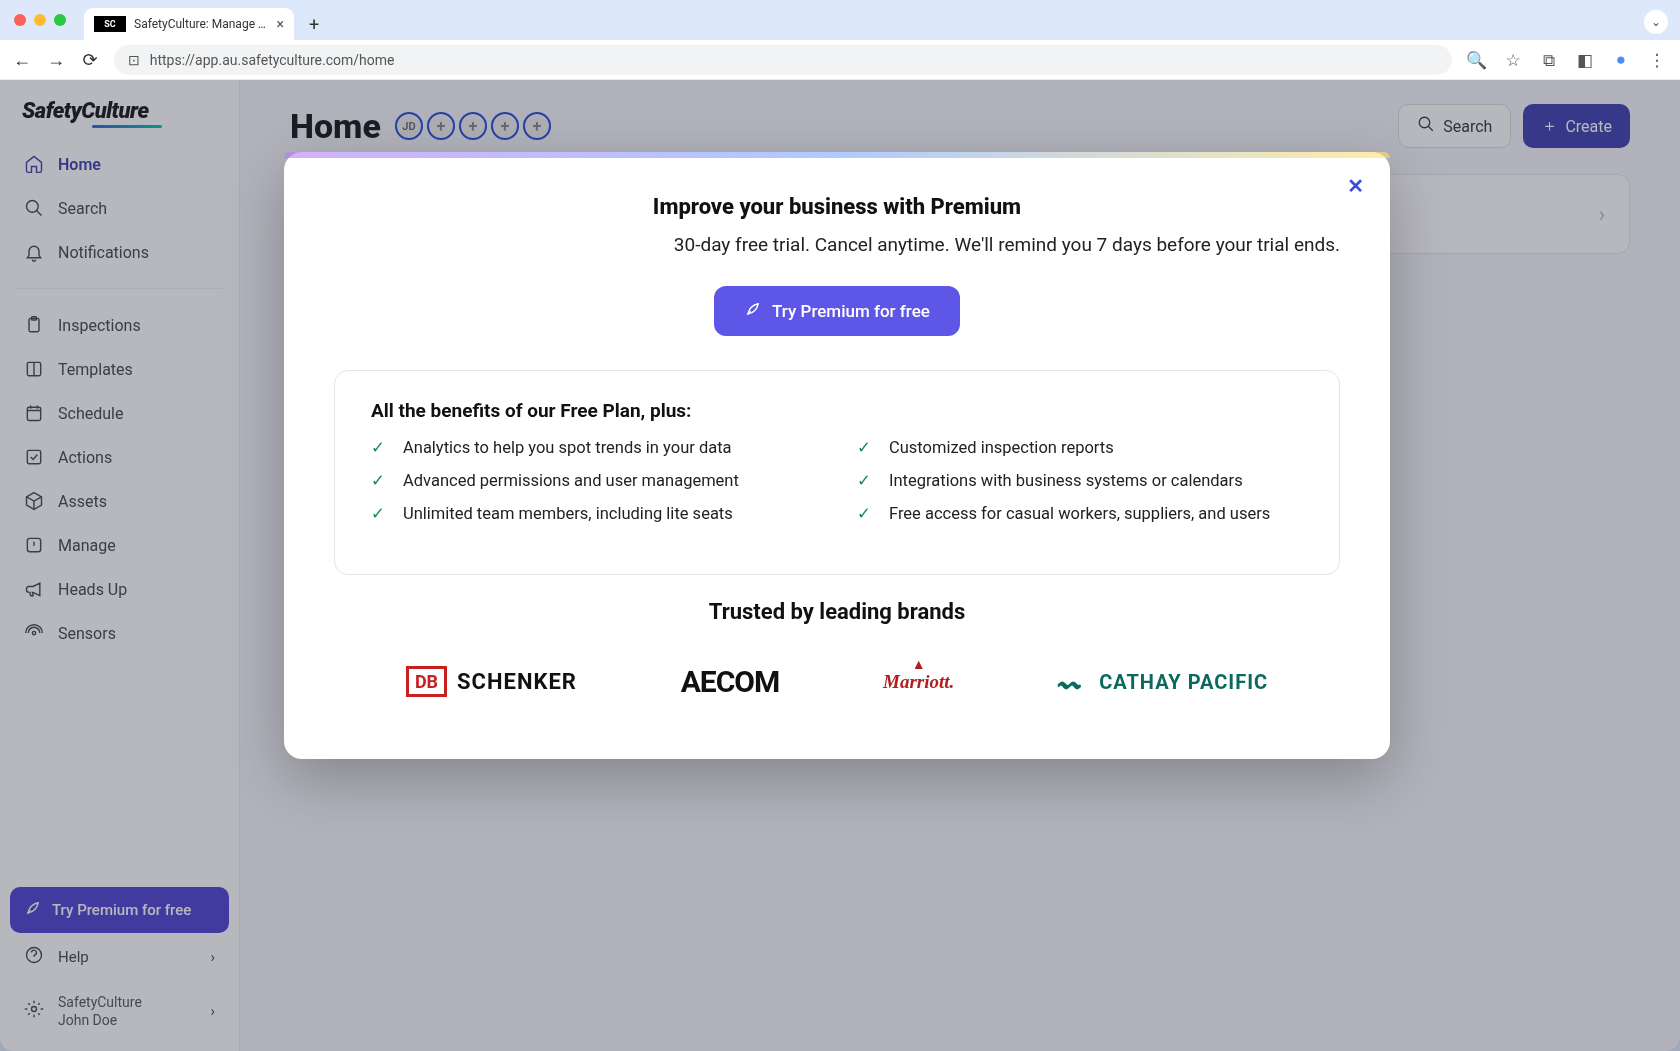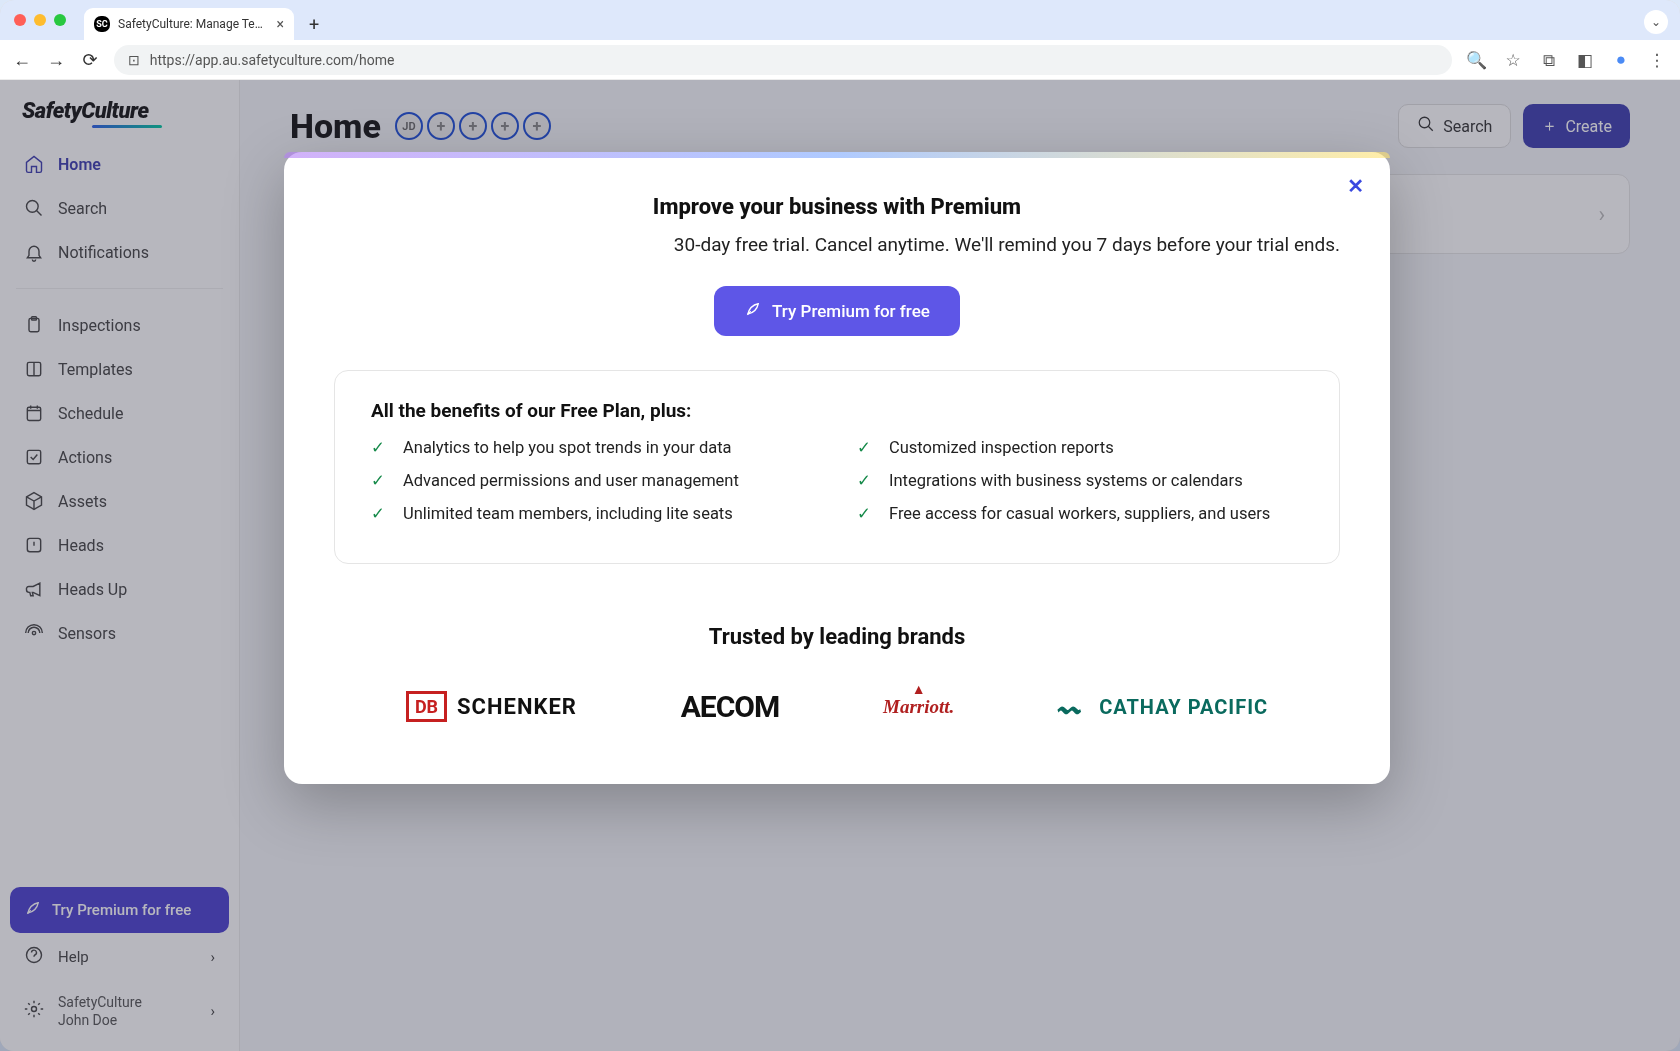--- a/index.html
+++ b/index.html
@@ -41,21 +41,21 @@
   height: 32px;
   width: 210px;
   border-radius: 9px 9px 0 0;
   display: flex;
   align-items: center;
   padding: 0 10px;
   gap: 8px;
   font-size: 12px;
   color: #333;
 }
-.tab .favicon { width:16px; height:16px; background:#000; color:#fff; font-size:9px; font-weight:bold; display:flex; align-items:center; justify-content:center; border-radius:7px; }
+.tab .favicon { width:32px; height:16px; background:#000; color:#fff; font-size:9px; font-weight:bold; display:flex; align-items:center; justify-content:center; border-radius:0; }
 .tab .title { flex:1; white-space:nowrap; overflow:hidden; text-overflow:ellipsis; }
 .tab .x { color:#555; font-size:14px; cursor:pointer; }
 .newtab { width:28px; height:28px; display:flex; align-items:center; justify-content:center; color:#333; font-size:18px; margin-bottom:2px; }
 
 .tabbar .expand { margin-left:auto; margin-right:12px; width:24px; height:24px; border-radius:50%; background:#fff; display:flex; align-items:center; justify-content:center; font-size:12px; color:#555; margin-bottom:6px; }
 
 .addrbar {
   height: 40px;
   background:#fff;
   border-bottom:1px solid #ececec;
@@ -190,28 +190,28 @@
 .try-btn {
   margin: 30px auto 0;
   display:flex; align-items:center; gap:10px;
   background:#5e56e7; color:#fff;
   padding:14px 30px; border-radius:12px;
   font-size:17px; font-weight:500;
   width:fit-content;
 }
 .benefits-box {
   border:1px solid #e5e5e5; border-radius:14px;
-  margin-top:34px; padding:28px 36px 40px;
+  margin-top:34px; padding:28px 36px 51px;
 }
 .benefits-box h3 { font-size:19px; font-weight:700; color:#111; margin-bottom:16px; }
 .benefits-grid { display:grid; grid-template-columns:1fr 1fr; column-gap:40px; row-gap:14px; }
 .benefit { display:flex; align-items:center; gap:14px; font-size:16.5px; color:#222; }
 .benefit .chk { color:#168a4a; width:18px; }
 
-.trusted { text-align:center; margin-top:60px; font-size:22px; font-weight:700; color:#111; }
+.trusted { text-align:center; margin-top:24px; font-size:22px; font-weight:700; color:#111; }
 .brands { display:flex; justify-content:space-around; align-items:center; margin-top:40px; padding:0 20px; }
 .brand { font-weight:700; display:flex; align-items:center; gap:10px; }
 .brand.db { color:#c62020; font-size:22px; }
 .brand.db .box { border:3px solid #c62020; padding:2px 6px; font-size:18px; }
 .brand.db .sch { color:#111; letter-spacing:1px; }
 .brand.aecom { color:#111; font-size:30px; font-weight:700; letter-spacing:-1px; }
 .brand.marriott { color:#b01f1f; font-size:19px; font-style:italic; font-family:Georgia,serif; position:relative; }
 .brand.marriott::before { content:"▲"; color:#b01f1f; font-size:14px; position:absolute; top:-14px; left:50%; transform:translateX(-50%); }
 .brand.cathay { color:#0a6a5e; font-size:20px; letter-spacing:1px; }
 .brand.cathay::before { content:"〰"; color:#0a6a5e; margin-right:8px; font-size:22px; }
@@ -336,21 +336,21 @@
             </span>
             <span>Assets</span>
           </div>
         <div class="item">
             <span class="icon">
               <svg viewBox="0 0 24 24" width="20" height="20">
                 <rect x="4" y="4" width="16" height="16" rx="3"></rect>
                 <path d="M12 8v5M12 16h0"></path>
               </svg>
             </span>
-            <span>Heads</span>
+            <span>Manage</span>
           </div>
         <div class="item">
             <span class="icon">
               <svg viewBox="0 0 24 24" width="20" height="20">
                 <path d="M3 11v2a3 3 0 0 0 3 3h1l1 4h3l-1-4h1l8 4V5l-8 4H6a3 3 0 0 0-3 2z"></path>
               </svg>
             </span>
             <span>Heads Up</span>
           </div>
         <div class="item">

